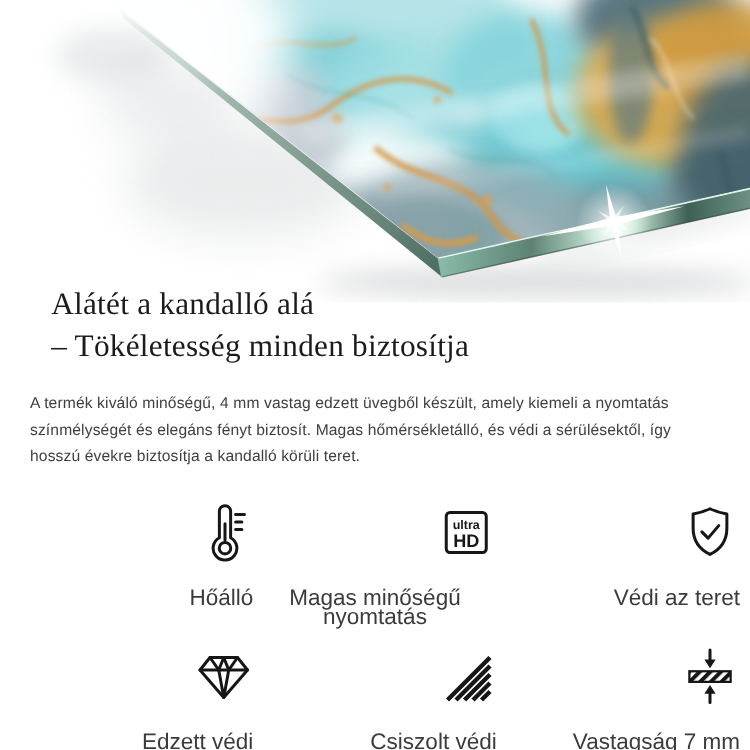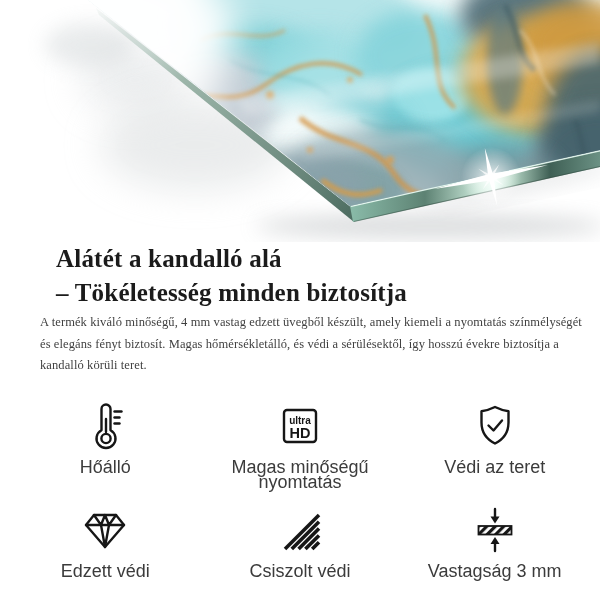--- a/index.html
+++ b/index.html
@@ -1,30 +1,30 @@
 <!DOCTYPE html>
 <html><head>
 <meta charset="utf-8">
 <style>
   html,body{margin:0;padding:0;background:#fff;}
   #frame{position:relative;width:600px;height:600px;background:#ffffff;overflow:hidden;
          font-family:"Liberation Sans",sans-serif;}
   
   #hero{position:absolute;left:0;top:0;width:600px;height:242px;pointer-events:none;}
   
-  #title{position:absolute;left:40px;top:226px;margin:16px;font-family:"Liberation Serif",serif;
-         font-weight:700;font-size:25px;line-height:34px;color:#1b1b1b;letter-spacing:.2px;}
+  #title{position:absolute;left:40px;top:226px;margin:1px;font-family:"Liberation Serif",serif;
+         font-weight:400;font-size:25px;line-height:34px;color:#1b1b1b;letter-spacing:.2px;}
   #title span{display:block;}
   
-  #desc{position:absolute;left:40px;top:312px;width:545px;margin:0;
-        font-size:12.5px;line-height:21.5px;color:#3f3f3f;letter-spacing:.1px;font-family:Liberation Serif, serif;}
+  #desc{position:absolute;left:24px;top:312px;width:545px;margin:0;
+        font-size:12.5px;line-height:21.5px;color:#3f3f3f;letter-spacing:.1px;}
   
   #features{position:absolute;left:0;top:402px;width:600px;display:grid;
             grid-template-columns:repeat(3,1fr);row-gap:16px;padding:0 8px;box-sizing:border-box;}
-  .feature{display:flex;flex-direction:column;align-items:center;}
+  .feature{display:flex;flex-direction:column;align-items:flex-end;gap:11px;}
   .feature .icon-wrap{width:48px;height:48px;display:flex;align-items:center;justify-content:center;}
   .feature .icon-wrap svg{display:block;}
   .feature .flabel{margin-top:10px;font-size:18px;line-height:15px;color:#3b3b3b;text-align:center;}
   .ic{stroke:#161616;stroke-width:2.4;fill:none;stroke-linecap:round;stroke-linejoin:round;}
   .icf{fill:#161616;stroke:none;}
   .ictext{font-family:"Liberation Sans",sans-serif;font-weight:bold;fill:#161616;text-anchor:middle;}
 </style>
 </head>
 <body>
 
@@ -231,17 +231,17 @@
               <rect width="3.2" height="6" fill="#161616"></rect>
             </pattern>
           </defs>
           <line class="ic" x1="24" y1="3" x2="24" y2="11" stroke-width="2.8"></line>
           <polygon class="icf" points="19.5,10.5 28.5,10.5 24,17.5"></polygon>
           <rect x="7.5" y="20" width="33" height="8.5" fill="url(#hatch4)" stroke="#161616" stroke-width="1.8"></rect>
           <polygon class="icf" points="19.5,38 28.5,38 24,31"></polygon>
           <line class="ic" x1="24" y1="37.5" x2="24" y2="45" stroke-width="2.8"></line>
         </svg>
       </div>
-      <div class="flabel">Vastagság 3 mm</div>
+      <div class="flabel">Vastagság 7 mm</div>
     </div>
 
   </div>
 </div>
 
 </body></html>

